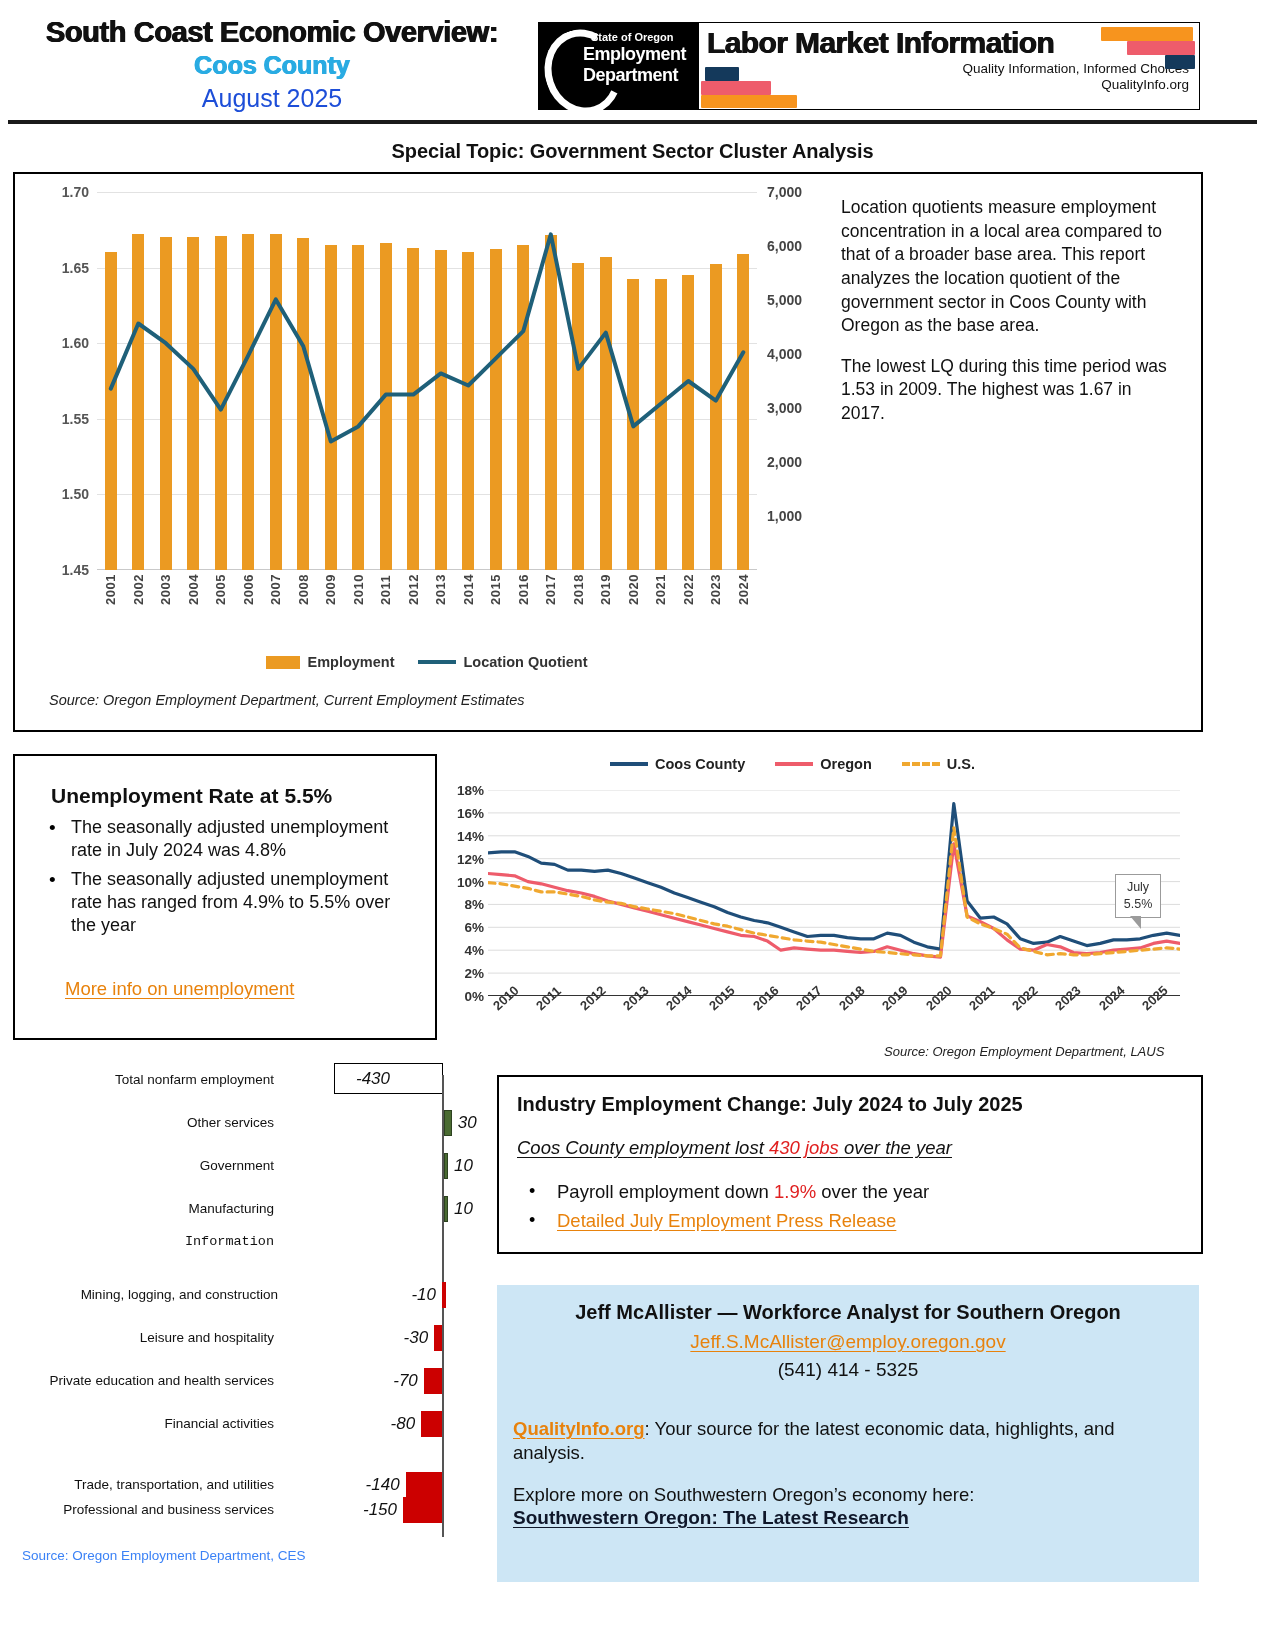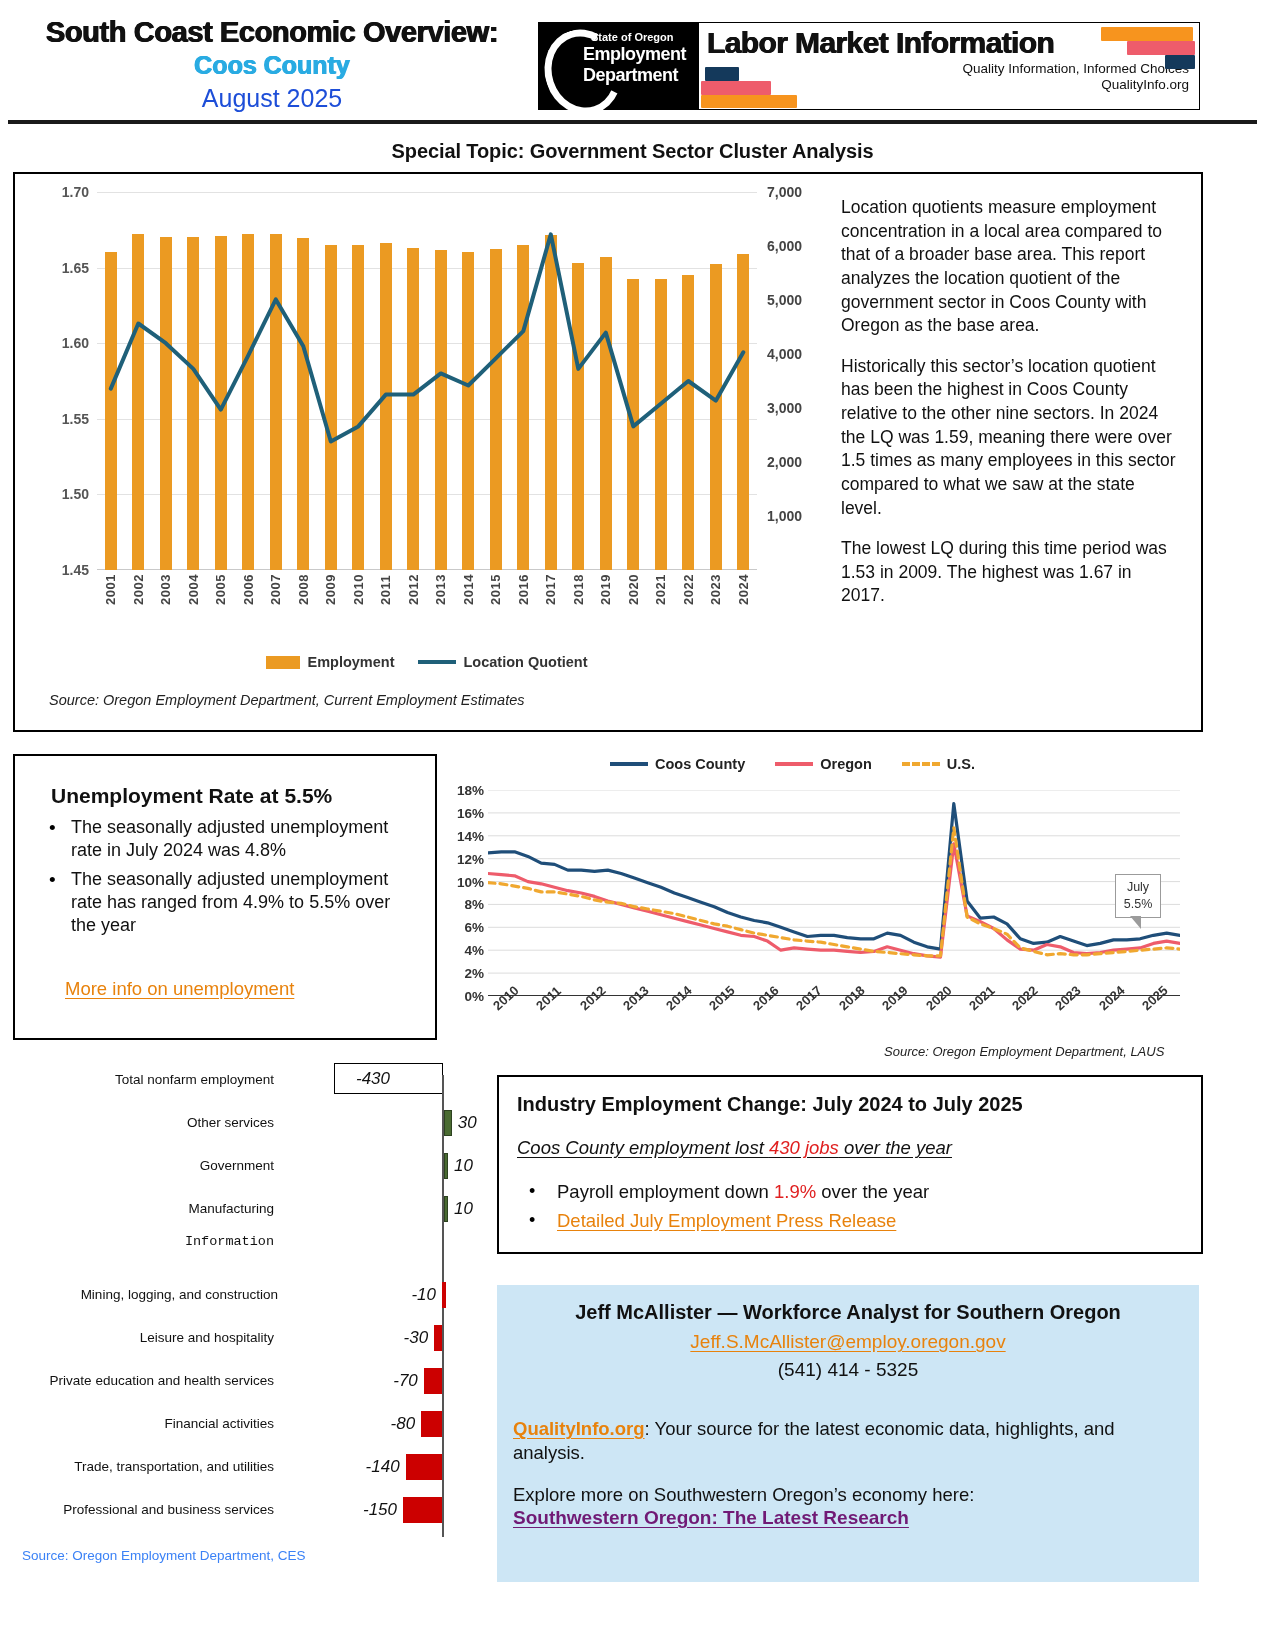--- a/index.html
+++ b/index.html
@@ -130,21 +130,21 @@
 
   
   .panel5{position:absolute;left:497px;top:1285px;width:702px;height:297px;background:#CDE6F5;}
   .p5-name{position:absolute;left:0;top:16px;width:702px;text-align:center;font-size:20px;font-weight:bold;color:#111;}
   .p5-email{position:absolute;left:0;top:46px;width:702px;text-align:center;font-size:19px;color:#E8820C;
     text-decoration:underline;text-underline-offset:3px;}
   .p5-phone{position:absolute;left:0;top:74px;width:702px;text-align:center;font-size:19px;color:#111;}
   .p5-qi{position:absolute;left:16px;top:132px;width:672px;font-size:18.5px;color:#111;line-height:1.32;}
   .p5-qi .lnk{color:#E8820C;font-weight:bold;text-decoration:underline;text-underline-offset:3px;}
   .p5-explore{position:absolute;left:16px;top:198px;width:672px;font-size:18.5px;color:#111;line-height:1.3;}
-  .p5-research{position:absolute;left:16px;top:222px;font-size:19px;font-weight:bold;color:#701a75;
+  .p5-research{position:absolute;left:16px;top:222px;font-size:19px;font-weight:bold;color:#0f172a;
     text-decoration:underline;text-underline-offset:3px;}
 </style>
 </head>
 <body>
 
 <div class="header">
   <div class="hdr-title-wrap">
     <div class="hdr-line1">South Coast Economic Overview:</div>
     <div class="hdr-line2">Coos County</div>
     <div class="hdr-line3">August 2025</div>
@@ -367,21 +367,20 @@
         <span class="lg-sw-line"></span>
         <span>Location Quotient</span>
       </div>
     </div>
   </div>
 
   <div class="src1">Source: Oregon Employment Department, Current Employment Estimates</div>
 
   <div class="side-text">
     <p>Location quotients measure employment concentration in a local area compared to that of a broader base area. This report analyzes the location quotient of the government sector in Coos County with Oregon as the base area.</p>
-    <p>Historically this sector’s location quotient has been the highest in Coos County relative to the other nine sectors. In 2024 the LQ was 1.59, meaning there were over 1.5 times as many employees in this sector compared to what we saw at the state level.</p>
     <p>The lowest LQ during this time period was 1.53 in 2009. The highest was 1.67 in 2017.</p>
   </div>
 </div>
 
 <div class="panel2">
   <div class="p2-title">Unemployment Rate at 5.5%</div>
   <div class="p2-list">
     <div class="p2-li">
       <span class="p2-bullet">•</span>
       <span class="p2-txt">The seasonally adjusted unemployment rate in July 2024 was 4.8%</span>
@@ -536,21 +535,21 @@
         <div class="ind-num" style="left: 135.8px; transform: translate(-100%, -50%);">-70</div>
       </div>
     </div>
     <div class="ind-row" style="top: 347px;">
       <div class="ind-label">Financial activities</div>
       <div class="ind-valwrap">
         <div class="ind-bar" style="width: 20.8px; left: 139.2px; background: rgb(204, 0, 0); box-sizing: border-box;"></div>
         <div class="ind-num" style="left: 133.2px; transform: translate(-100%, -50%);">-80</div>
       </div>
     </div>
-    <div class="ind-row" style="top: 390px;">
+    <div class="ind-row" style="top: 408px;">
       <div class="ind-label">Trade, transportation, and utilities</div>
       <div class="ind-valwrap">
         <div class="ind-bar" style="width: 36.4px; left: 123.6px; background: rgb(204, 0, 0); box-sizing: border-box;"></div>
         <div class="ind-num" style="left: 117.6px; transform: translate(-100%, -50%);">-140</div>
       </div>
     </div>
     <div class="ind-row" style="top: 433px;">
       <div class="ind-label">Professional and business services</div>
       <div class="ind-valwrap">
         <div class="ind-bar" style="width: 39px; left: 121px; background: rgb(204, 0, 0); box-sizing: border-box;"></div>

